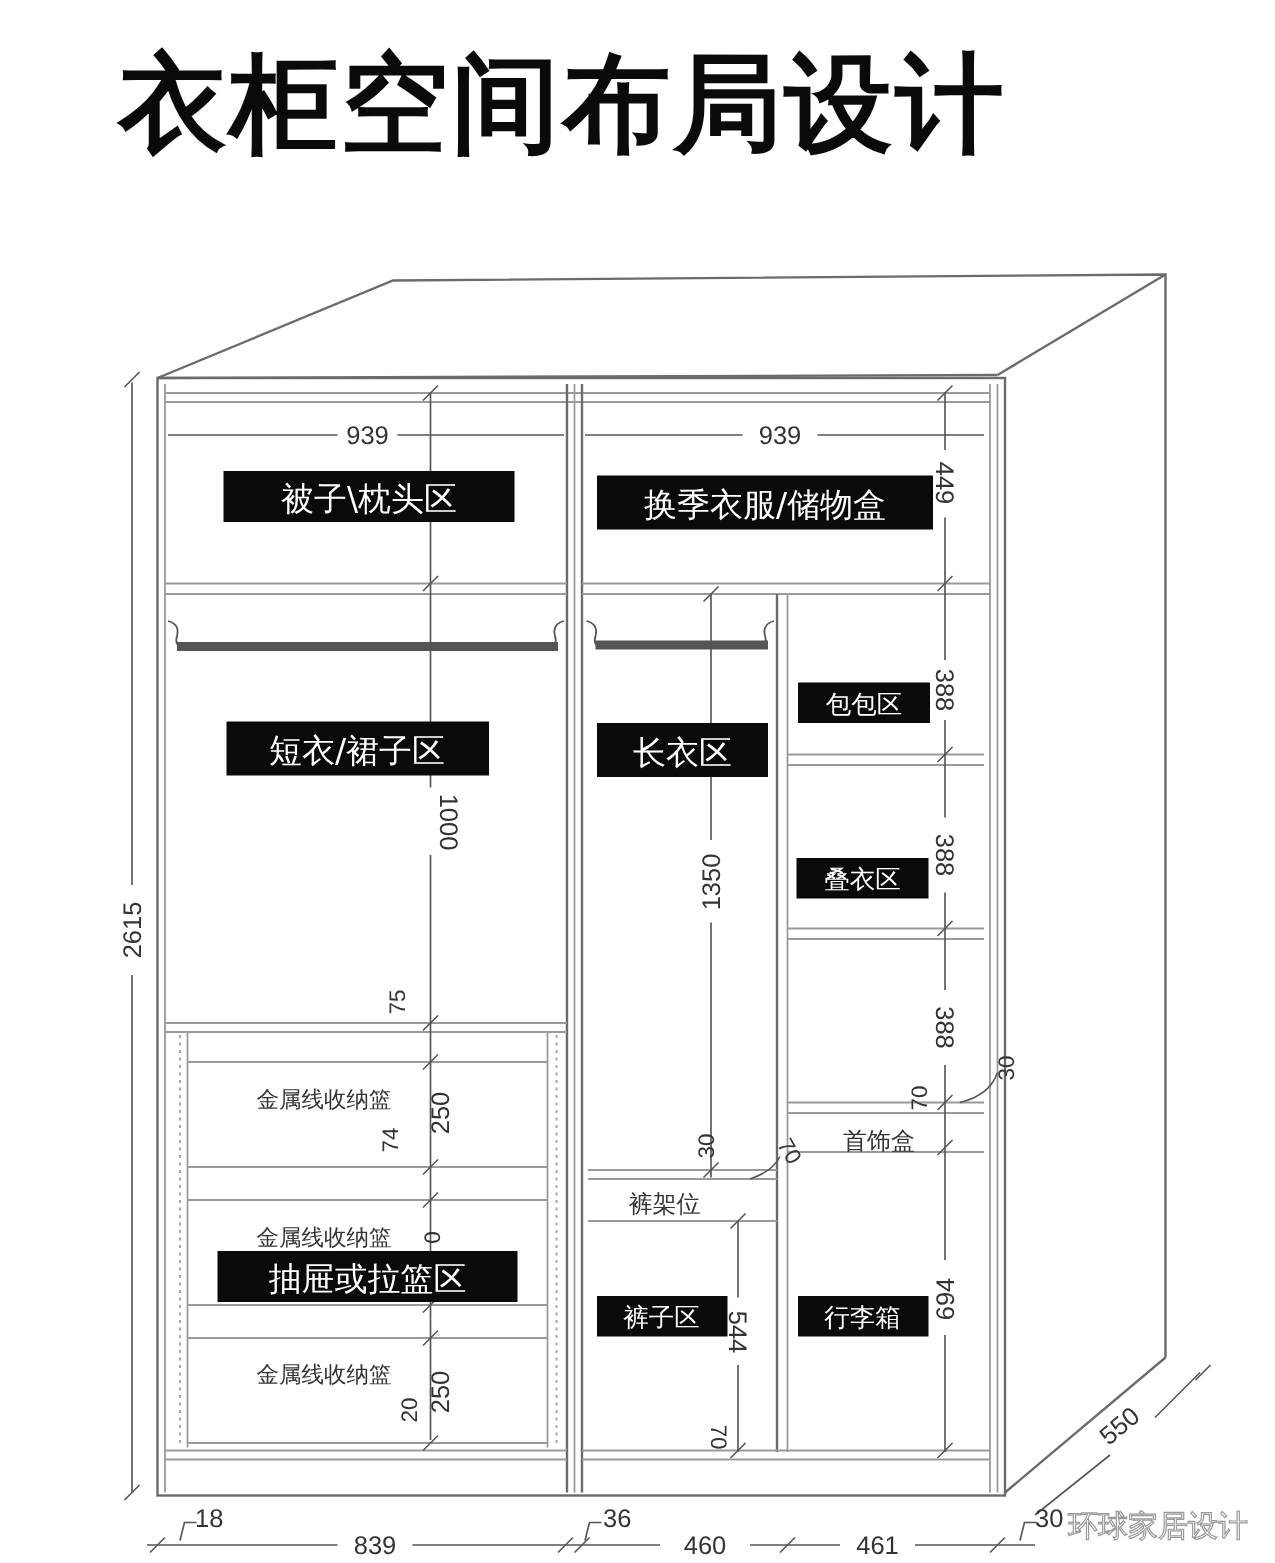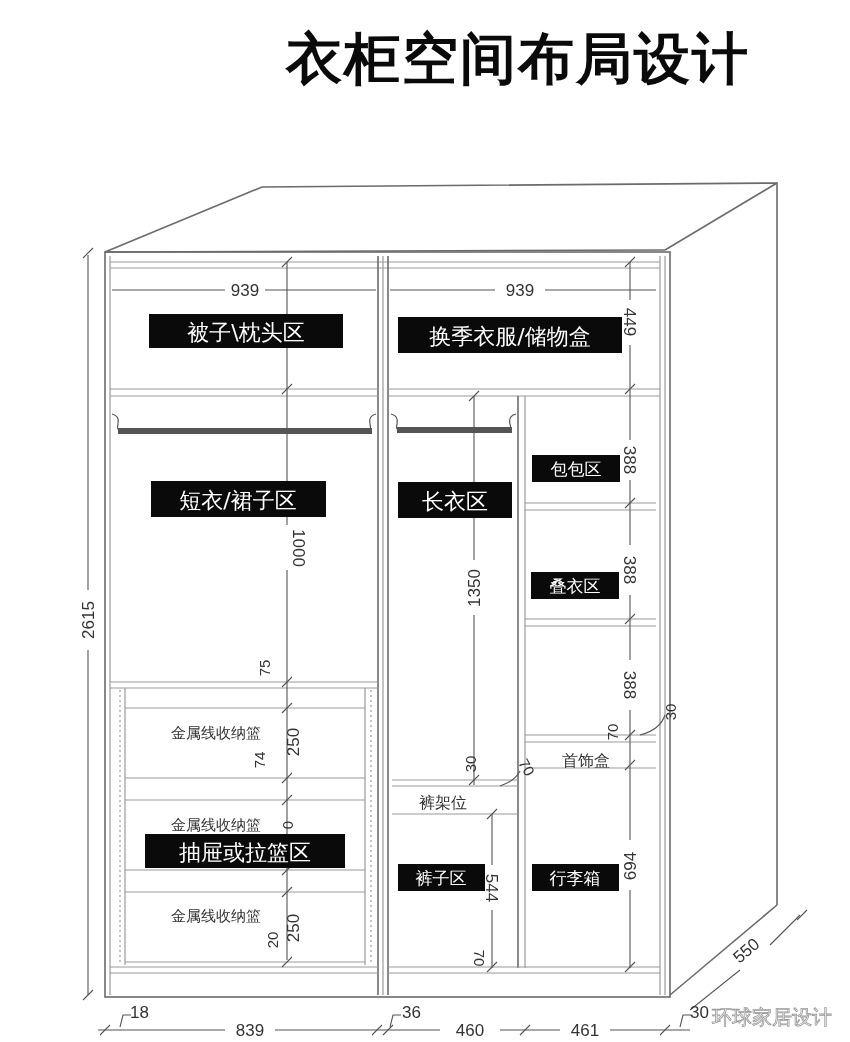--- a/index.html
+++ b/index.html
@@ -1,19 +1,19 @@
 <!DOCTYPE html>
 <html><head>
   <meta charset="utf-8">
   <style>
     html, body { margin: 0; padding: 0; background: #ffffff; }
     body { width: 850px; height: 1042px; position: relative; overflow: hidden;
            font-family: "DejaVu Sans", "Liberation Sans", sans-serif; }
-    .title { position: absolute; left: 0; top: 22px; width: 750px; text-align: right;
-             font-size: 56px; font-weight: bold; color: #0a0a0a; letter-spacing: 2px;
+    .title { position: absolute; left: 0; top: 22px; width: 750px; text-align: center;
+             font-size: 72px; font-weight: bold; color: #0a0a0a; letter-spacing: 2px;
              font-family: "DejaVu Sans", sans-serif; }
     svg.diagram { position: absolute; left: 0; top: 0; }
     .ln { stroke: #6b6b6b; stroke-width: 1.6; fill: none; }
     .lnd { stroke: #555; stroke-width: 1.2; fill: none; }
     .lnl { stroke: #9a9a9a; stroke-width: 1.2; fill: none; }
     .dim { stroke: #555; stroke-width: 1.1; fill: none; }
     .rod { stroke: #555; stroke-width: 6; }
     .dimtxt { font-family: "Liberation Sans", "DejaVu Sans", sans-serif; font-size: 17px; fill: #333; }
     .dimtxt-s { font-family: "Liberation Sans", "DejaVu Sans", sans-serif; font-size: 15px; fill: #333; }
     .lbl-bg { fill: #0a0a0a; }

